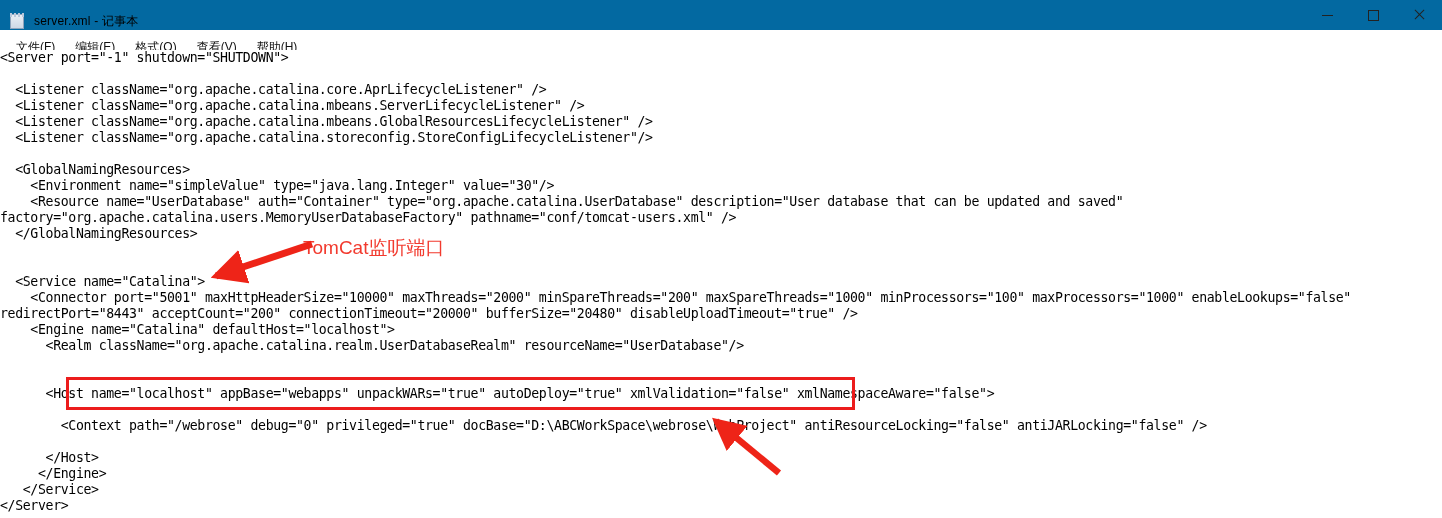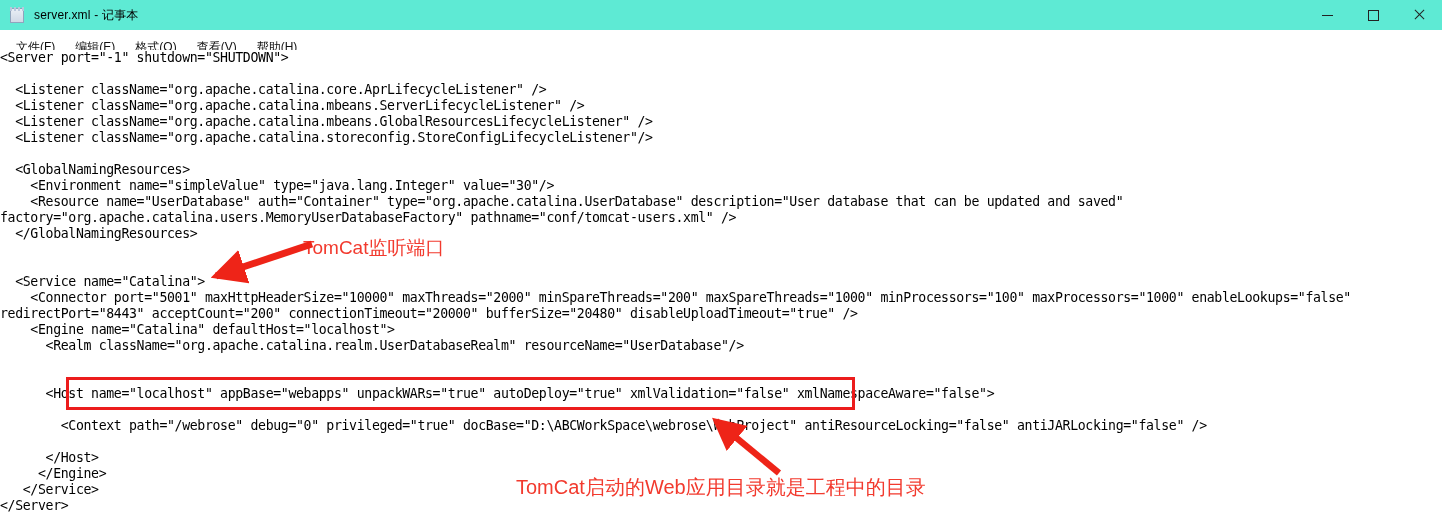--- a/index.html
+++ b/index.html
@@ -14,22 +14,22 @@
   #app {
     position: relative;
     width: 1442px; height: 518px;
     background: #ffffff;
   }
 
   
   .titlebar {
     position: absolute; left: 0; top: 0;
     width: 1442px; height: 30px;
-    background: #5eead4;
-    display: flex; align-items: center;
+    background: #0369a1;
+    display: flex; align-items: flex-end;
   }
   .title-icon {
     width: 17px; height: 17px;
     margin-left: 9px; margin-right: 8px;
     position: relative; flex: 0 0 auto;
   }
   .title-icon .sheet {
     position: absolute; left: 1px; top: 1px;
     width: 14px; height: 15px;
     background: linear-gradient(180deg,#e9eef5 0%,#cfd9e6 100%);
@@ -201,21 +201,20 @@
    &lt;/Service&gt;
 &lt;/Server&gt;</pre>
   </div>
 
   <div class="overlay">
 
     <div class="hl-box"></div>
 
     <div class="anno-text anno-top">TomCat监听端口</div>
 
-    <div class="anno-text anno-bottom">TomCat启动的Web应用目录就是工程中的目录</div>
 
     <svg width="1442" height="518" style="position:absolute;left:0;top:0;">
       <defs>
         <marker id="arrowhead" markerWidth="5" markerHeight="5" refX="4.2" refY="2.5" orient="auto">
           <polygon points="0,0 5,2.5 0,5" fill="#ee2418"></polygon>
         </marker>
       </defs>
       <line x1="312" y1="244" x2="216" y2="276" stroke="#ee2418" stroke-width="7" marker-end="url(#arrowhead)"></line>
       <line x1="779" y1="473" x2="716" y2="421" stroke="#ee2418" stroke-width="6.5" marker-end="url(#arrowhead)"></line>
     </svg>

